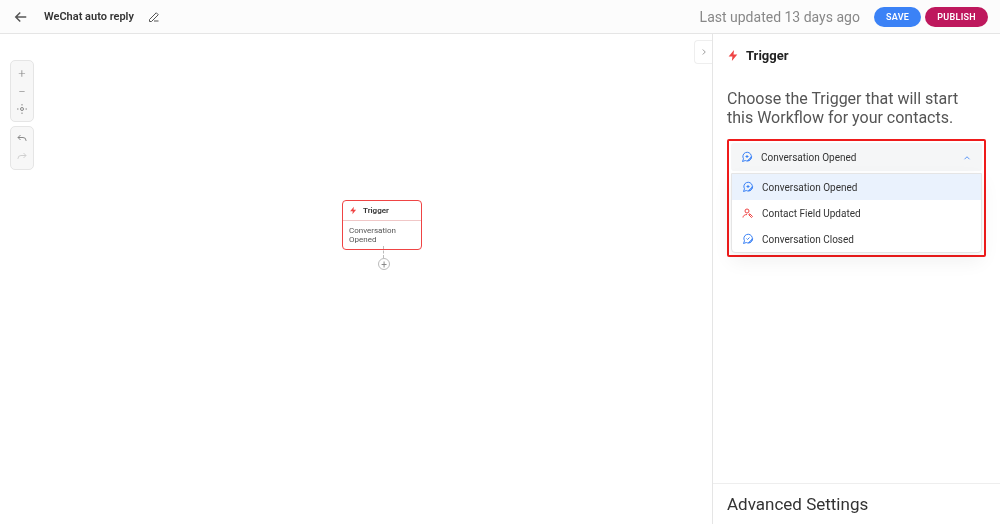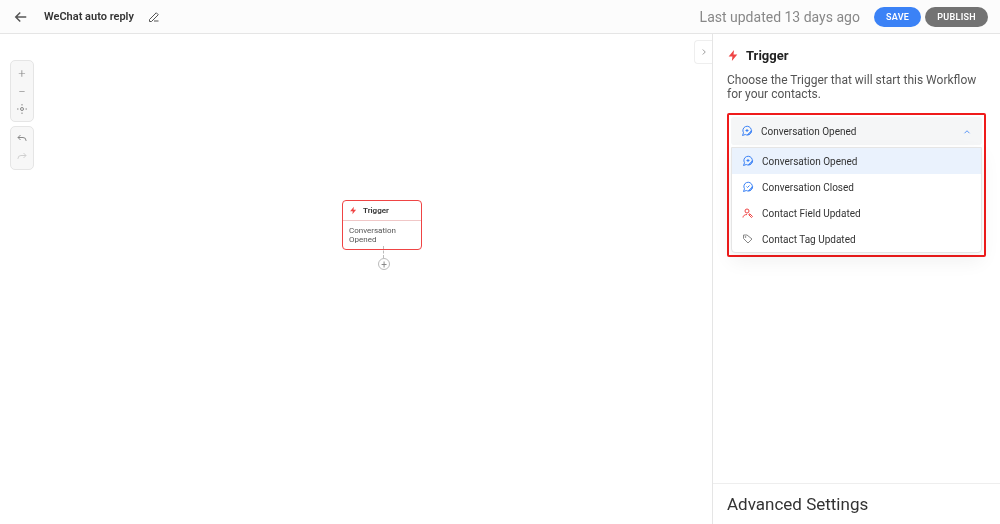--- a/index.html
+++ b/index.html
@@ -7,21 +7,21 @@
 
 
 .header { height: 34px; border-bottom: 1px solid #e5e5e5; display: flex; align-items: center; padding: 4px 12px; background: #fcfcfc; }
 .header .back { width: 18px; height: 18px; display: flex; align-items: center; justify-content: center; color: #555; cursor: pointer; }
 .header .title { font-size: 11px; font-weight: 600; color: #333; margin-left: 14px; }
 .header .edit { margin-left: 14px; color: #555; cursor: pointer; display: flex; align-items: center; }
 .header .spacer { flex: 1; }
 .header .updated { font-size: 14px; color: #888; margin-right: 10px; }
 .header .btn { height: 20px; border-radius: 10px; font-size: 9px; font-weight: 600; letter-spacing: .3px; padding: 0 12px; display: flex; align-items: center; cursor: pointer; margin-left: 4px; text-align: center; }
 .header .btn.save { background: #3b82f6; color: #fff; }
-.header .btn.publish { background: #737373; color: #fff; }
+.header .btn.publish { background: #be185d; color: #fff; }
 
 
 .main { display: flex; height: 490px; }
 .canvas-wrap { flex: 1; position: relative; background: #fff; }
 .canvas { position: absolute; inset: 0; background-image: radial-gradient(#e5e5e5 0.5px, transparent 0.5px); background-size: 10px 10px; }
 
 
 .tool-col { position: absolute; left: 10px; top: 26px; display: flex; flex-direction: column; gap: 4px; }
 .tool-group { background: #f7f7f7; border: 1px solid #e5e5e5; border-radius: 5px; width: 24px; display: flex; flex-direction: column; align-items: center; padding: 3px 0; }
 .tool-btn { width: 20px; height: 18px; display: flex; align-items: center; justify-content: center; color: #888; cursor: pointer; font-size: 13px; font-weight: 300; }
@@ -36,21 +36,21 @@
 .connector { position: absolute; left: 383px; top: 212px; width: 1px; height: 12px; border-left: 1px dashed #bbb; }
 
 
 .collapse { position: absolute; right: 0; top: 6px; width: 18px; height: 24px; display:flex;align-items:center;justify-content:center; color:#888; background:#fff; border:1px solid #eee; border-right:none; border-radius:4px 0 0 4px; cursor:pointer; }
 
 
 .panel { width: 288px; border-left: 1px solid #e5e5e5; background:#fff; display:flex; flex-direction:column; }
 .panel-body { padding: 14px 14px 0 14px; flex:1; overflow:auto; }
 .panel-title { display: flex; align-items: center; gap: 6px; font-size: 13px; font-weight: 700; color: #222; }
 .panel-title svg { width: 13px; height: 13px; color: #ef4444; }
-.panel-desc { font-size: 12px; color: #555; margin-top: 10px; }
+.panel-desc { font-size: 16px; color: #555; margin-top: 26px; }
 
 .red-box { border: 2px solid #ef1b1b; border-radius: 2px; margin-top: 12px; padding: 2px; }
 
 .select-wrap { position: relative; }
 .select { height: 28px; background: #f5f6f7; border-radius: 3px; display: flex; align-items: center; padding: 0 10px; gap: 8px; cursor: pointer; }
 .select .ic { color: #3b82f6; display:flex; }
 .select .ic svg { width: 12px; height:12px; }
 .select .lbl { font-size: 10px; color: #333; flex:1; }
 .select .chev { color:#3b82f6; }
 .select .chev svg { width:10px; height:10px; }
@@ -165,46 +165,37 @@
           <div class="dropdown" id="dropdown">
               <div class="opt sel blue">
                 <span class="ic">
                   <svg viewBox="0 0 24 24" fill="none" stroke="currentColor" stroke-width="2">
                     <path d="M21 11.5a8.38 8.38 0 01-8.5 8.5 8.5 8.5 0 01-4-1L3 21l2-5.5a8.5 8.5 0 118 4z"></path>
                     <path d="M12 8v6M9 11h6"></path>
                   </svg>
                 </span>
                 <span>Conversation Opened</span>
               </div>
+              <div class="opt red">
+                <span class="ic">
+                  <svg viewBox="0 0 24 24" fill="none" stroke="currentColor" stroke-width="2">
+                    <circle cx="10" cy="8" r="4"></circle>
+                    <path d="M2 21c0-4 4-6 8-6M16 14l5 5-2 2-5-5v-2h2z"></path>
+                  </svg>
+                </span>
+                <span>Contact Field Updated</span>
+              </div>
               <div class="opt blue">
                 <span class="ic">
                   <svg viewBox="0 0 24 24" fill="none" stroke="currentColor" stroke-width="2">
                     <path d="M21 11.5a8.38 8.38 0 01-8.5 8.5 8.5 8.5 0 01-4-1L3 21l2-5.5a8.5 8.5 0 118 4z"></path>
                     <path d="M9 11l2 2 4-4"></path>
                   </svg>
                 </span>
                 <span>Conversation Closed</span>
               </div>
-              <div class="opt red">
-                <span class="ic">
-                  <svg viewBox="0 0 24 24" fill="none" stroke="currentColor" stroke-width="2">
-                    <circle cx="10" cy="8" r="4"></circle>
-                    <path d="M2 21c0-4 4-6 8-6M16 14l5 5-2 2-5-5v-2h2z"></path>
-                  </svg>
-                </span>
-                <span>Contact Field Updated</span>
-              </div>
-              <div class="opt gray">
-                <span class="ic">
-                  <svg viewBox="0 0 24 24" fill="none" stroke="currentColor" stroke-width="2">
-                    <path d="M20 12l-8 8-9-9V4h7l10 8z"></path>
-                    <circle cx="7" cy="8" r="1"></circle>
-                  </svg>
-                </span>
-                <span>Contact Tag Updated</span>
-              </div>
             </div>
         </div>
       </div>
     </div>
     <div class="panel-footer">Advanced Settings</div>
   </div>
 </div>
 
 </body></html>

